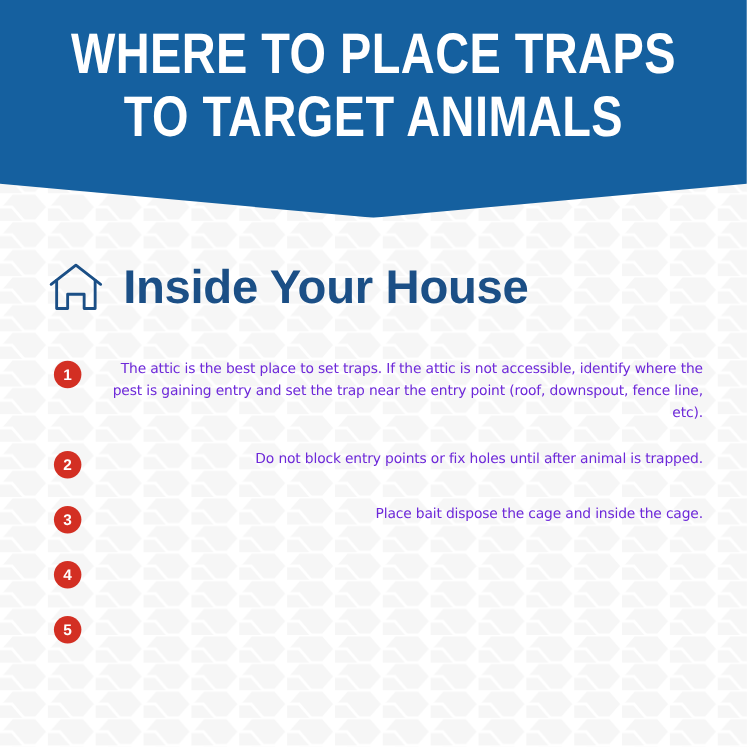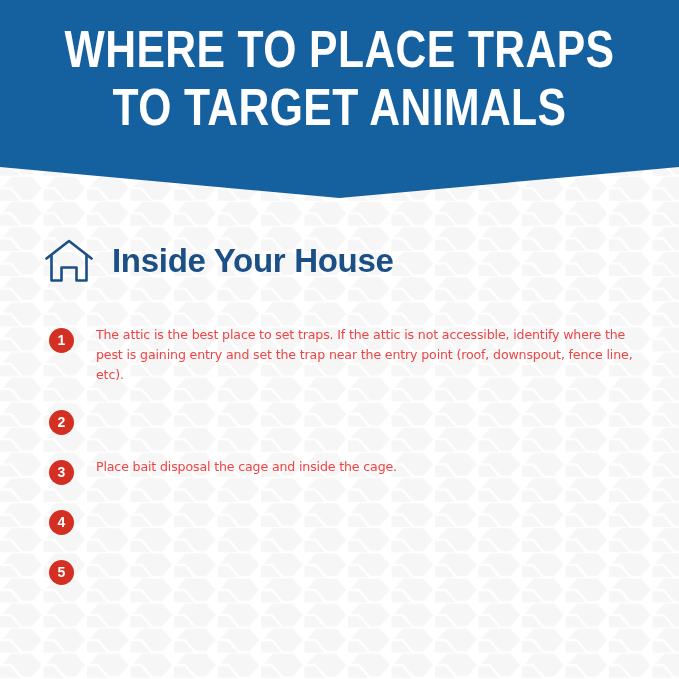--- a/index.html
+++ b/index.html
@@ -88,21 +88,21 @@
     width: 50px;
     height: 46px;
     display: block;
     flex: 0 0 auto;
   }
   #section-title {
     margin-left: 18px;
     color: #1b4f86;
     font-family: "Liberation Sans", sans-serif;
     font-weight: bold;
-    font-size: 33px;
+    font-size: 43px;
     line-height: 36px;
     letter-spacing: -0.3px;
     white-space: nowrap;
   }
 
   
   #list {
     position: absolute;
     left: 0;
     top: 325px;
@@ -127,25 +127,26 @@
     font-family: "Liberation Sans", sans-serif;
     font-weight: bold;
     font-size: 14px;
     line-height: 25px;
     text-align: center;
     margin-top: 3px;
   }
   .item-text {
     flex: 1 1 auto;
     margin-left: 22px;
-    color: #ef4444;
+    color: #6d28d9;
     font-family: "DejaVu Sans", sans-serif;
     font-size: 12.6px;
     line-height: 20px;
     letter-spacing: -0.15px;
+    text-align: right;
   }
 </style>
 </head>
 <body>
 
 <div id="page">
 
   <svg id="hex-bg" viewBox="0 0 679 679" preserveAspectRatio="none" aria-hidden="true">
     <defs>
       <pattern id="hexpat" width="43.5" height="25.1" patternUnits="userSpaceOnUse" patternTransform="translate(0,0)">
@@ -175,25 +176,26 @@
 
   <div id="list">
 
     <div class="list-item">
       <div class="badge">1</div>
       <div class="item-text">The attic is the best place to set traps. If the attic is not accessible, identify where the pest is gaining entry and set the trap near the entry point (roof, downspout, fence line, etc).</div>
     </div>
 
     <div class="list-item">
       <div class="badge">2</div>
+      <div class="item-text">Do not block entry points or fix holes until after animal is trapped.</div>
     </div>
 
     <div class="list-item">
       <div class="badge">3</div>
-      <div class="item-text">Place bait disposal the cage and inside the cage.</div>
+      <div class="item-text">Place bait dispose the cage and inside the cage.</div>
     </div>
 
     <div class="list-item">
       <div class="badge">4</div>
     </div>
 
     <div class="list-item">
       <div class="badge">5</div>
     </div>
 

